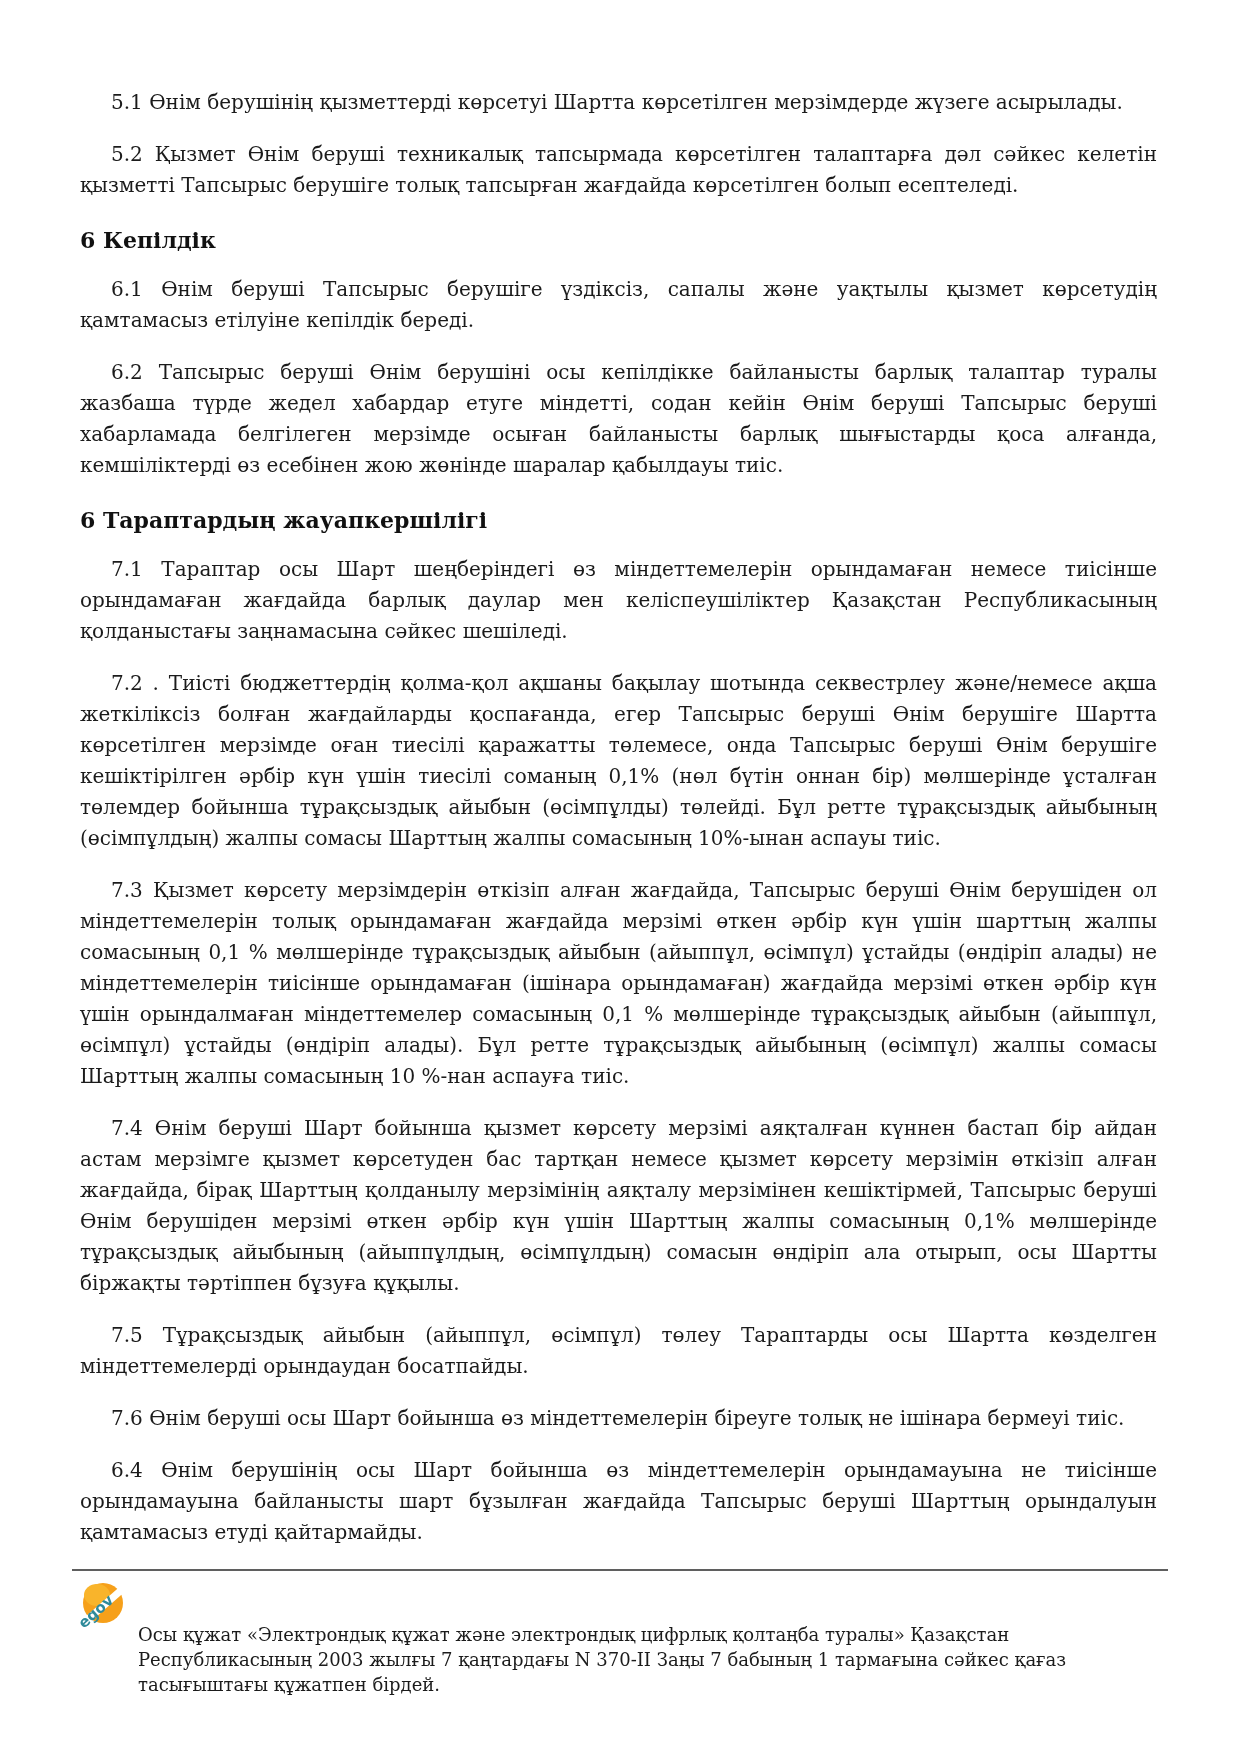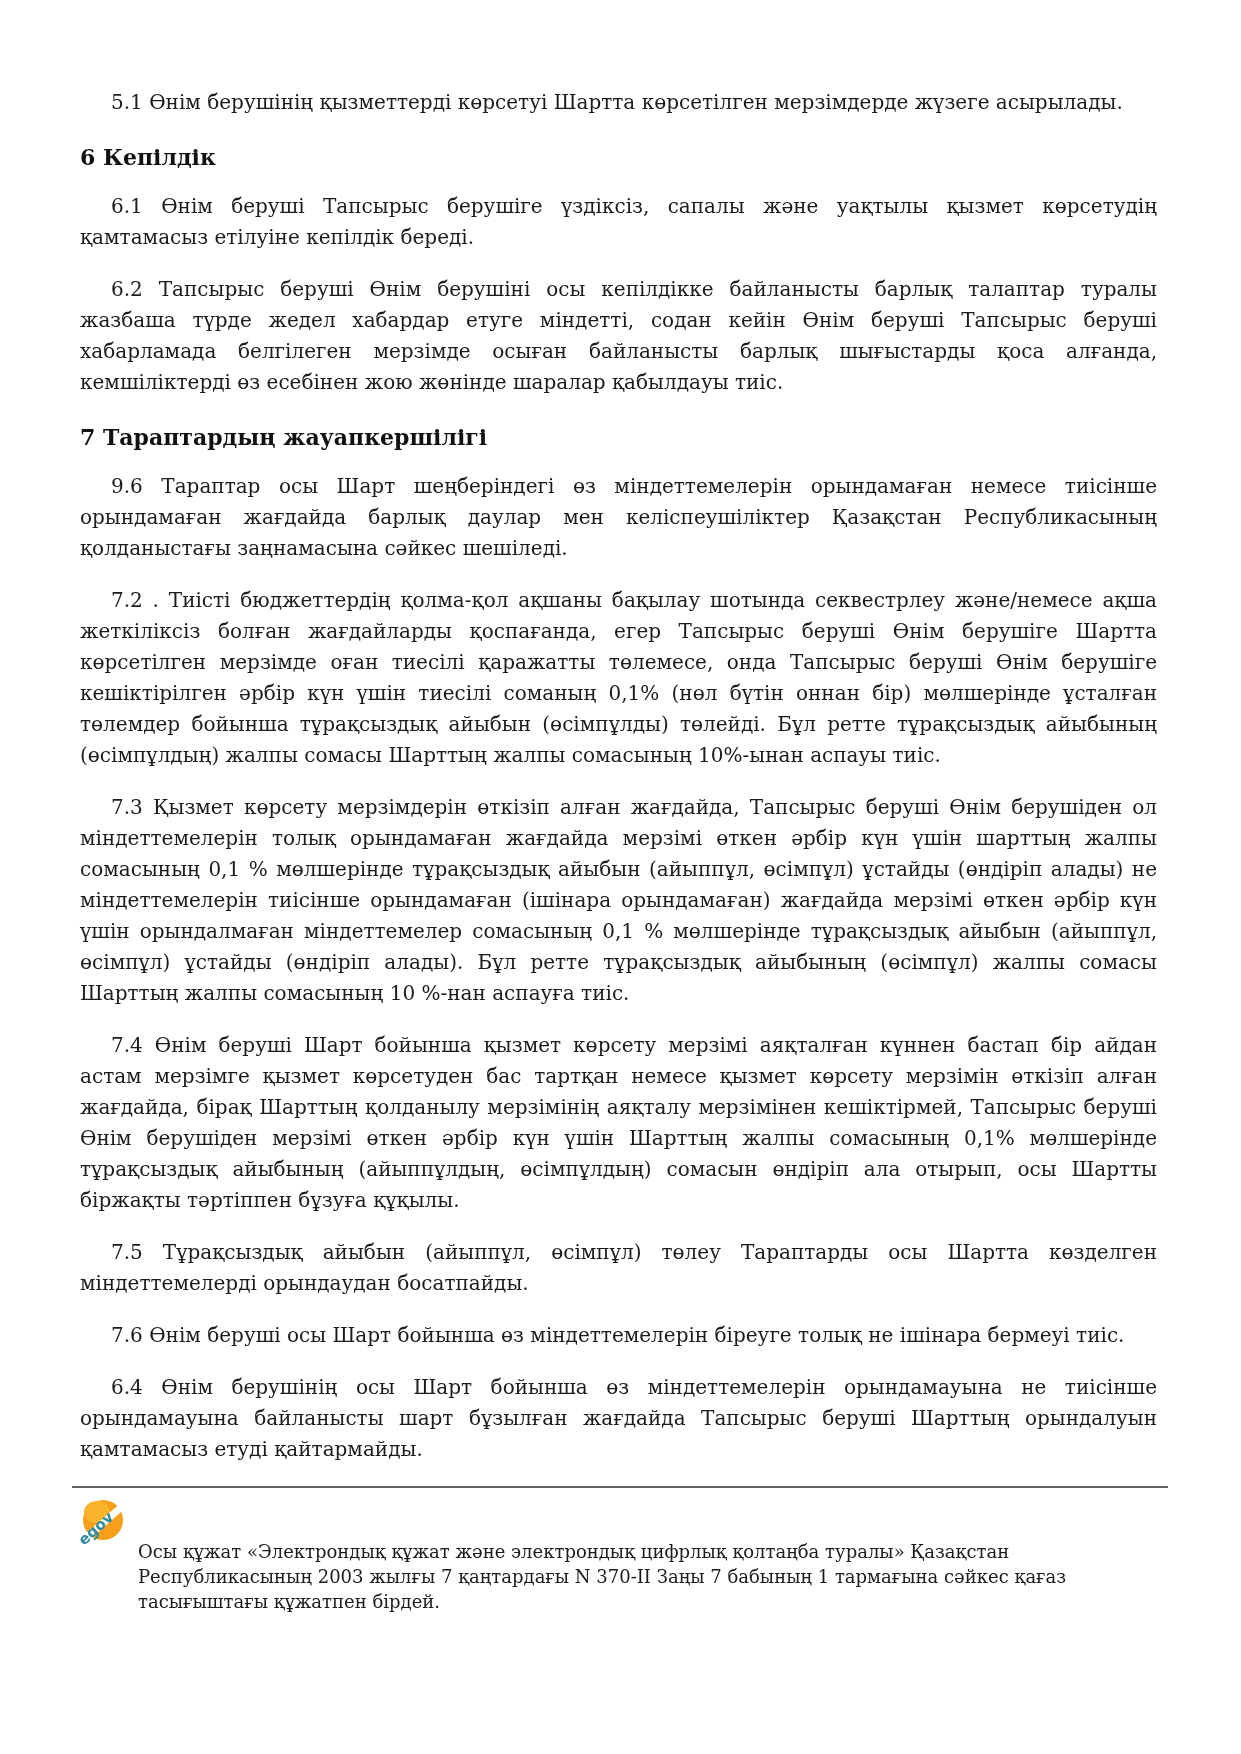--- a/index.html
+++ b/index.html
@@ -58,29 +58,30 @@
     padding-top: 2px;
     margin-top: 40px;
   }
 </style>
 </head>
 <body>
 
 <div class="page">
 
   <p class="clause">5.1 Өнім берушінің қызметтерді көрсетуі Шартта көрсетілген мерзімдерде жүзеге асырылады.</p>
+  <p class="clause">5.2 Қызмет Өнім беруші техникалық тапсырмада көрсетілген талаптарға дәл сәйкес келетін қызметті Тапсырыс берушіге толық тапсырған жағдайда көрсетілген болып есептеледі.</p>
 
   <h2 class="heading">6 Кепілдік</h2>
 
   <p class="clause">6.1 Өнім беруші Тапсырыс берушіге үздіксіз, сапалы және уақтылы қызмет көрсетудің қамтамасыз етілуіне кепілдік береді.</p>
   <p class="clause">6.2 Тапсырыс беруші Өнім берушіні осы кепілдікке байланысты барлық талаптар туралы жазбаша түрде жедел хабардар етуге міндетті, содан кейін Өнім беруші Тапсырыс беруші хабарламада белгілеген мерзімде осыған байланысты барлық шығыстарды қоса алғанда, кемшіліктерді өз есебінен жою жөнінде шаралар қабылдауы тиіс.</p>
 
-  <h2 class="heading">7 Тараптардың жауапкершілігі</h2>
+  <h2 class="heading">6 Тараптардың жауапкершілігі</h2>
 
-  <p class="clause">9.6 Тараптар осы Шарт шеңберіндегі өз міндеттемелерін орындамаған немесе тиісінше орындамаған жағдайда барлық даулар мен келіспеушіліктер Қазақстан Республикасының қолданыстағы заңнамасына сәйкес шешіледі.</p>
+  <p class="clause">7.1 Тараптар осы Шарт шеңберіндегі өз міндеттемелерін орындамаған немесе тиісінше орындамаған жағдайда барлық даулар мен келіспеушіліктер Қазақстан Республикасының қолданыстағы заңнамасына сәйкес шешіледі.</p>
   <p class="clause">7.2 . Тиісті бюджеттердің қолма-қол ақшаны бақылау шотында секвестрлеу және/немесе ақша жеткіліксіз болған жағдайларды қоспағанда, егер Тапсырыс беруші Өнім берушіге Шартта көрсетілген мерзімде оған тиесілі қаражатты төлемесе, онда Тапсырыс беруші Өнім берушіге кешіктірілген әрбір күн үшін тиесілі соманың 0,1% (нөл бүтін оннан бір) мөлшерінде ұсталған төлемдер бойынша тұрақсыздық айыбын (өсімпұлды) төлейді. Бұл ретте тұрақсыздық айыбының (өсімпұлдың) жалпы сомасы Шарттың жалпы сомасының 10%-ынан аспауы тиіс.</p>
   <p class="clause">7.3 Қызмет көрсету мерзімдерін өткізіп алған жағдайда, Тапсырыс беруші Өнім берушіден ол міндеттемелерін толық орындамаған жағдайда мерзімі өткен әрбір күн үшін шарттың жалпы сомасының 0,1 % мөлшерінде тұрақсыздық айыбын (айыппұл, өсімпұл) ұстайды (өндіріп алады) не міндеттемелерін тиісінше орындамаған (ішінара орындамаған) жағдайда мерзімі өткен әрбір күн үшін орындалмаған міндеттемелер сомасының 0,1 % мөлшерінде тұрақсыздық айыбын (айыппұл, өсімпұл) ұстайды (өндіріп алады). Бұл ретте тұрақсыздық айыбының (өсімпұл) жалпы сомасы Шарттың жалпы сомасының 10 %-нан аспауға тиіс.</p>
   <p class="clause">7.4 Өнім беруші Шарт бойынша қызмет көрсету мерзімі аяқталған күннен бастап бір айдан астам мерзімге қызмет көрсетуден бас тартқан немесе қызмет көрсету мерзімін өткізіп алған жағдайда, бірақ Шарттың қолданылу мерзімінің аяқталу мерзімінен кешіктірмей, Тапсырыс беруші Өнім берушіден мерзімі өткен әрбір күн үшін Шарттың жалпы сомасының 0,1% мөлшерінде тұрақсыздық айыбының (айыппұлдың, өсімпұлдың) сомасын өндіріп ала отырып, осы Шартты біржақты тәртіппен бұзуға құқылы.</p>
   <p class="clause">7.5 Тұрақсыздық айыбын (айыппұл, өсімпұл) төлеу Тараптарды осы Шартта көзделген міндеттемелерді орындаудан босатпайды.</p>
   <p class="clause">7.6 Өнім беруші осы Шарт бойынша өз міндеттемелерін біреуге толық не ішінара бермеуі тиіс.</p>
   <p class="clause">6.4 Өнім берушінің осы Шарт бойынша өз міндеттемелерін орындамауына не тиісінше орындамауына байланысты шарт бұзылған жағдайда Тапсырыс беруші Шарттың орындалуын қамтамасыз етуді қайтармайды.</p>
 
   <hr class="footer-rule">
 
   <div class="footer">

